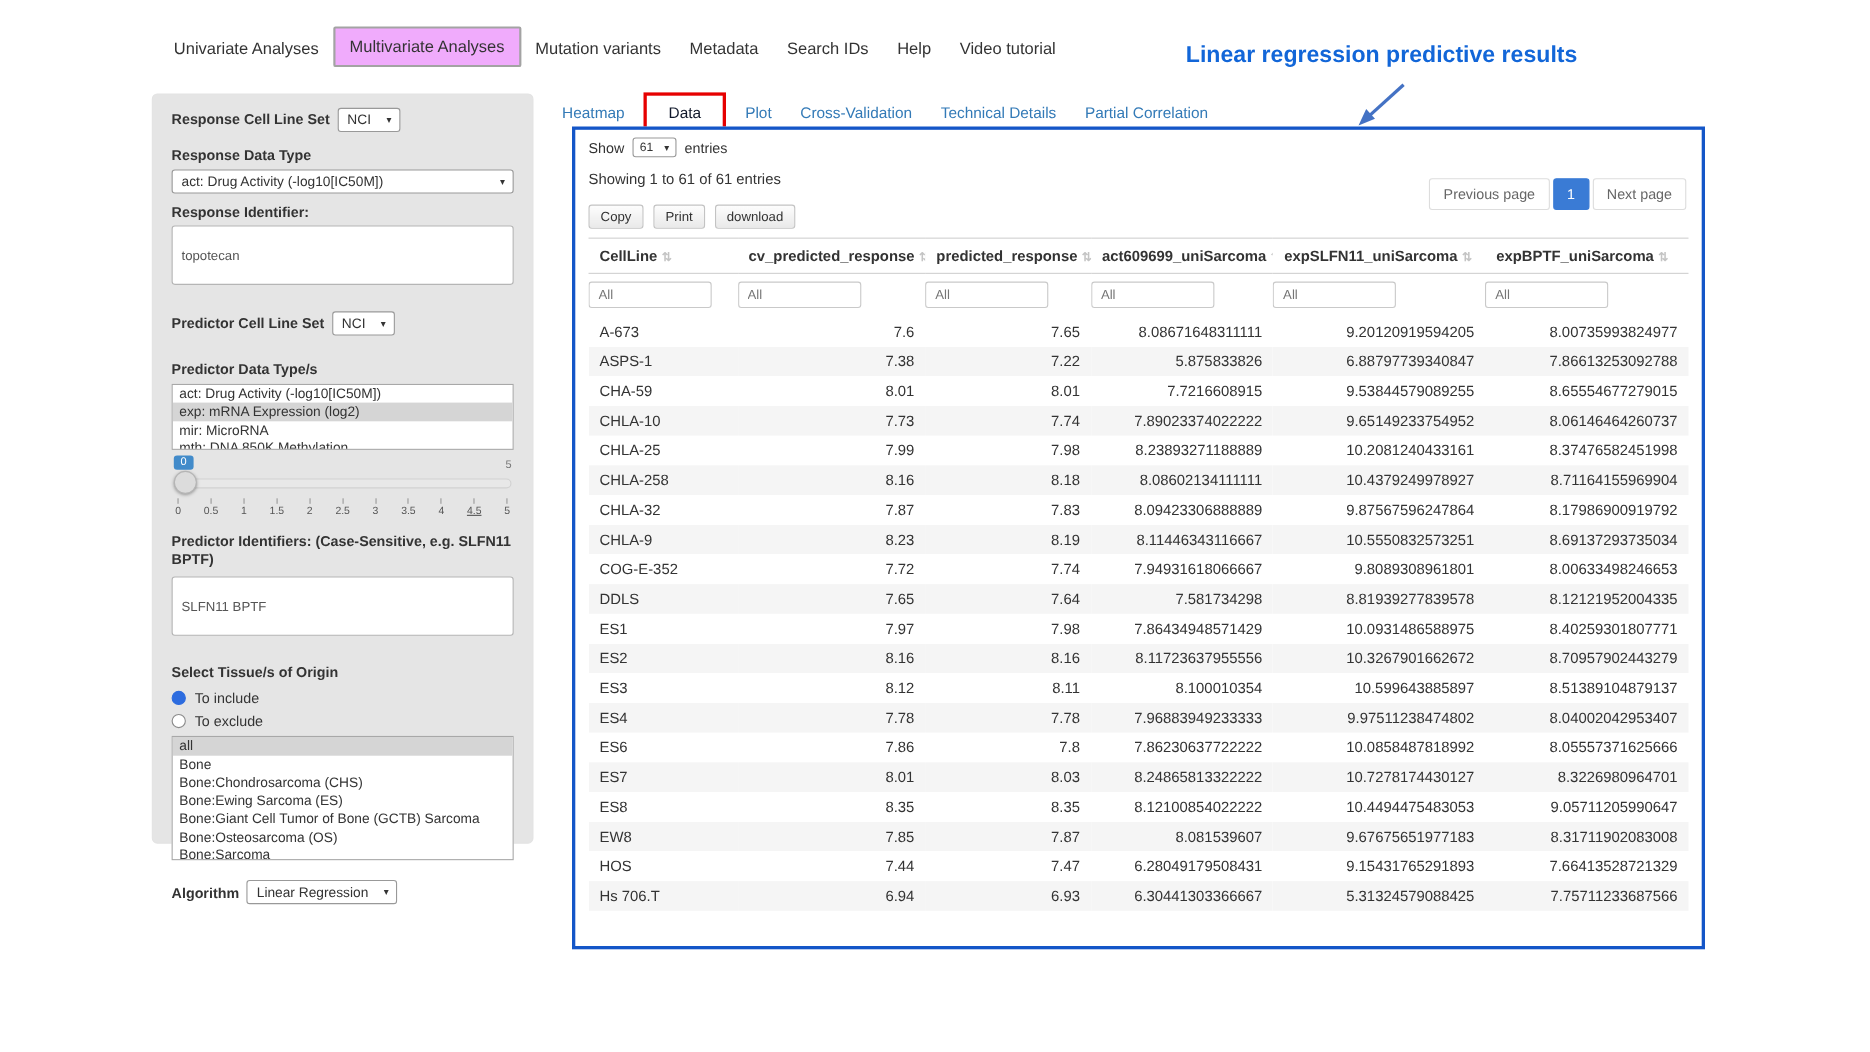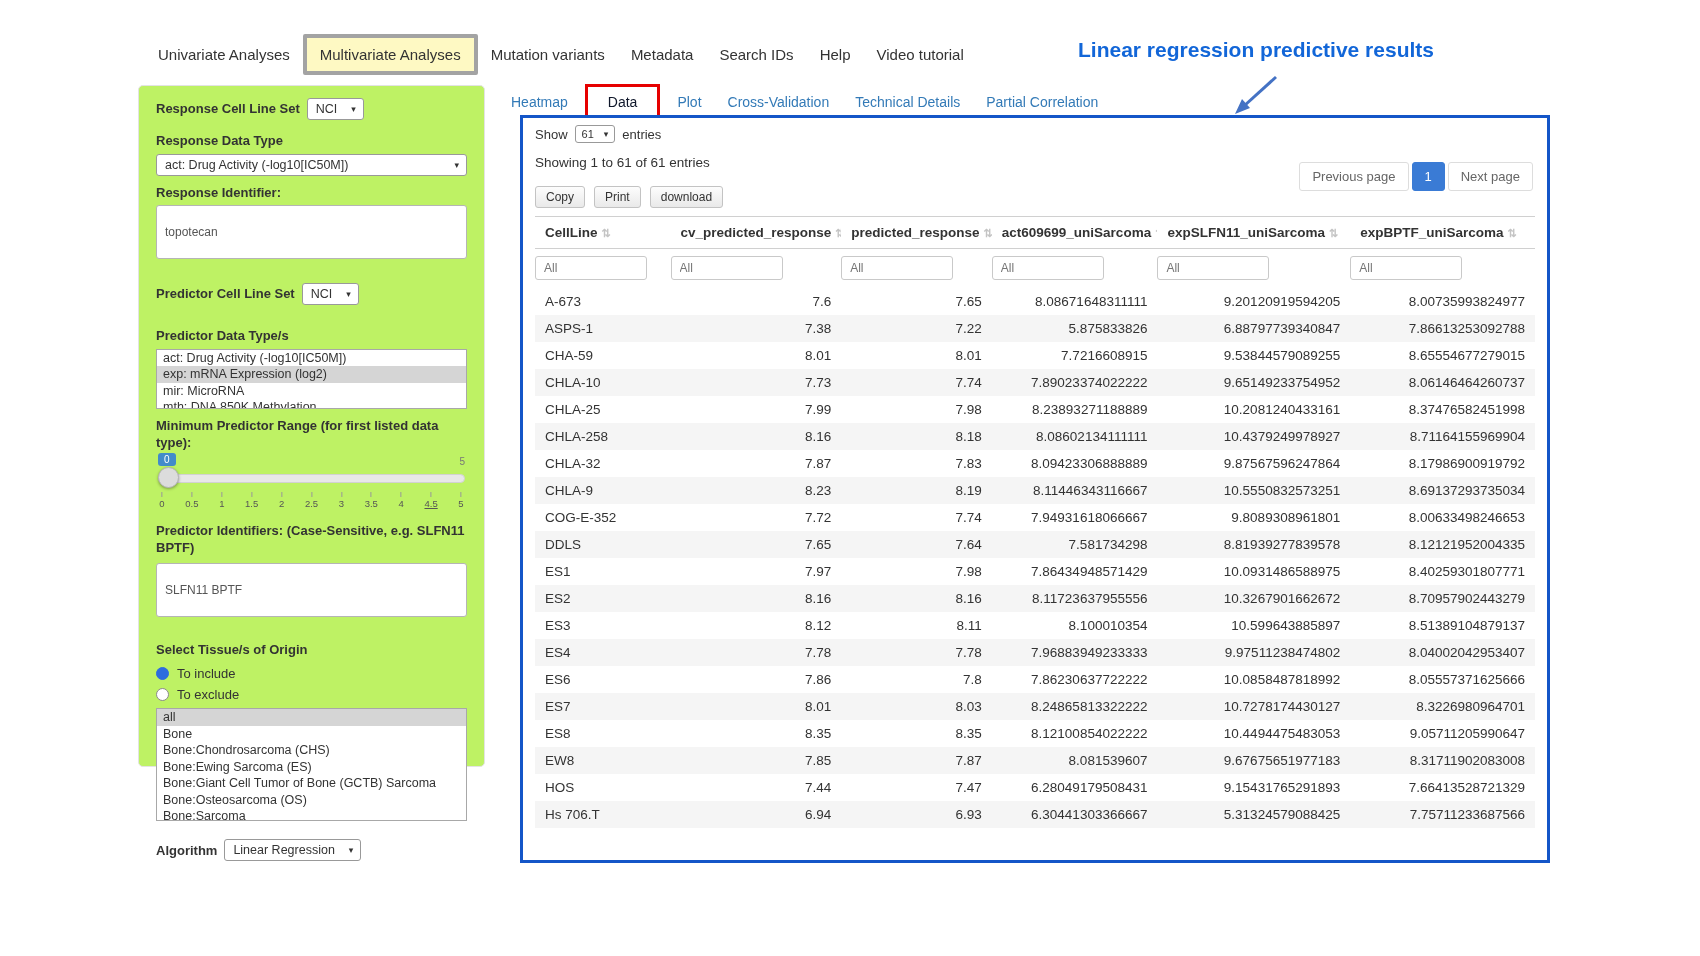--- a/index.html
+++ b/index.html
@@ -1,29 +1,29 @@
 <!DOCTYPE html>
 <html><head>
 <meta charset="utf-8">
 <style>
   *{box-sizing:border-box;margin:0;padding:0}
   html,body{background:#fff}
   body{width:1700px;height:956px;position:relative;font-family:"Liberation Sans",sans-serif;color:#333;overflow:hidden}
 
   
-  .navbar{position:absolute;left:145px;top:34px;display:flex;align-items:center}
+  .navbar{position:absolute;left:145px;top:24px;display:flex;align-items:flex-end}
   .nav-tab{padding:8px 13px;font-size:15px;color:#333;cursor:pointer;white-space:nowrap}
-  .nav-tab.active{border:4px solid #a3a3a3;background:#fef9c3;border-radius:2px}
+  .nav-tab.active{border:2px solid #a3a3a3;background:#f0abfc;border-radius:2px}
 
   
   .annotation{position:absolute;left:1078px;top:38px;font-size:21px;font-weight:bold;color:#1266d8;white-space:nowrap}
   .anno-arrow{position:absolute;left:1232px;top:74px}
 
   
-  .sidebar{position:absolute;left:138px;top:85px;width:347px;height:682px;background:#bef264;border:1px solid #e3e3e3;border-radius:5px;padding:12px 17px;font-size:13px}
+  .sidebar{position:absolute;left:138px;top:85px;width:347px;height:682px;background:#e5e5e5;border:1px solid #e3e3e3;border-radius:5px;padding:12px 17px;font-size:13px}
   .sb-label{font-weight:bold;margin-bottom:4px;line-height:1.35}
   .inline-row{display:flex;align-items:center;gap:7px}
   .mb6{margin-bottom:6px}.mb8{margin-bottom:8px}.mb12{margin-bottom:12px}
   .mb18{margin-bottom:18px}.mb22{margin-bottom:22px}.mb24{margin-bottom:24px}
   .fselect{display:inline-flex;align-items:center;justify-content:space-between;border:1px solid #999;border-radius:3px;background:#fff;padding:3px 7px 3px 8px;font-size:12.5px;gap:14px;cursor:pointer;white-space:nowrap}
   .fselect.full{width:100%}
   .chev{font-size:9px;color:#333}
   .text-input{width:100%;border:1px solid #b5b5b5;border-radius:3px;padding:19px 8px;font-size:12px;color:#555;background:#fff;font-family:"Liberation Sans",sans-serif}
   .listbox{background:#fff;border:1px solid #a8a8a8;font-size:12.5px;overflow:hidden}
   .listbox .opt{padding:1px 6px;white-space:nowrap;line-height:14.5px;cursor:pointer}
@@ -121,21 +121,20 @@
   </div>
 
   <div class="sb-label">Predictor Data Type/s</div>
   <div class="listbox predictor-list mb8" id="predictor-list">
       <div class="opt">act: Drug Activity (-log10[IC50M])</div>
       <div class="opt sel">exp: mRNA Expression (log2)</div>
       <div class="opt">mir: MicroRNA</div>
       <div class="opt">mth: DNA 850K Methylation</div>
     </div>
 
-  <div class="sb-label">Minimum Predictor Range (for first listed data type):</div>
   <div class="slider-wrap">
     <span class="slider-badge">0</span>
     <span class="slider-max">5</span>
     <div class="slider-track"></div>
     <div class="slider-handle"></div>
     <div class="slider-ticks" id="slider-ticks">
         <div class="tick" style="left: 0%;">0</div>
         <div class="tick" style="left: 10%;">0.5</div>
         <div class="tick" style="left: 20%;">1</div>
         <div class="tick" style="left: 30%;">1.5</div>

